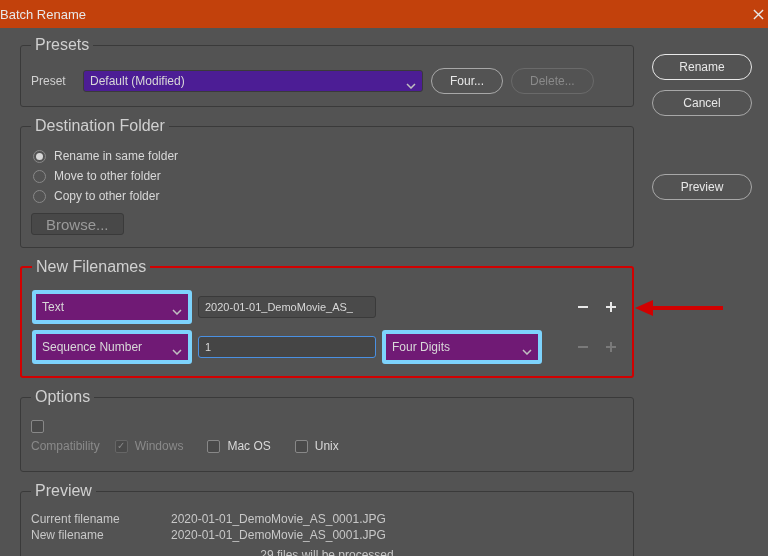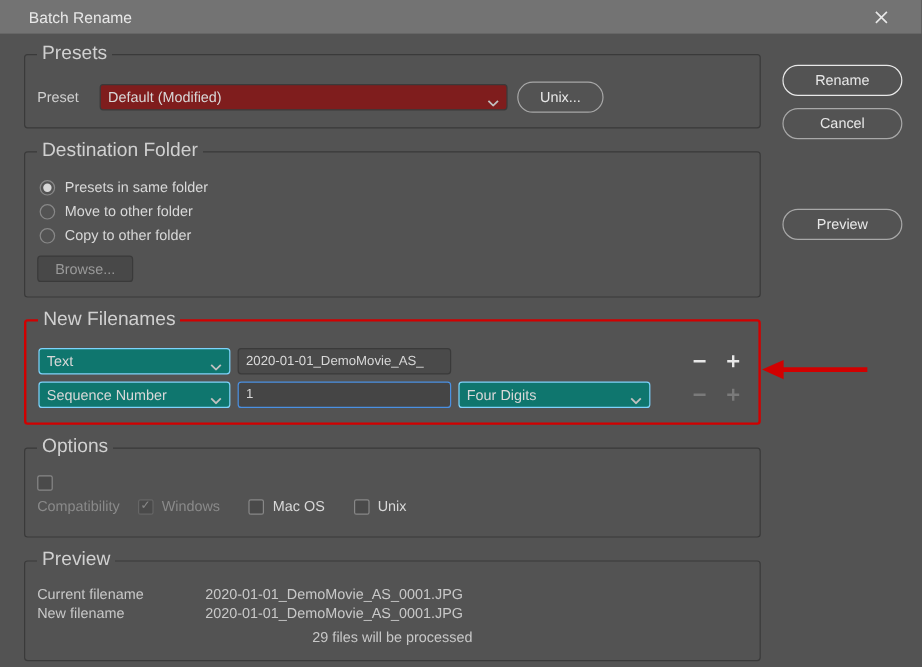--- a/index.html
+++ b/index.html
@@ -11,22 +11,22 @@
   width: 768px;
   height: 556px;
   overflow: hidden;
   position: relative;
 }
 
 .titlebar {
   height: 28px;
   display: flex;
   align-items: center;
-  padding: 0 24px;
-  background: #737373;
+  padding: 0 0;
+  background: #c2410c;
 }
 .titlebar .title { color: #e8e8e8; font-size: 13px; }
 .titlebar .close {
   margin-left: auto;
   width: 20px; height: 20px;
   display: flex; align-items: center; justify-content: center;
   cursor: pointer;
 }
 .titlebar .close svg { width: 11px; height: 11px; stroke: #e8e8e8; stroke-width: 1.5; }
 
@@ -56,21 +56,21 @@
   border-radius: 3px;
   margin-bottom: 10px;
   padding: 8px 10px 12px 10px;
 }
 legend { color: #d0d0d0; font-size: 16px; padding: 0 4px; }
 
 
 .presets-row { display: flex; align-items: center; gap: 8px; margin-top: 6px; }
 .presets-row .label { width: 44px; color: #d0d0d0; }
 .dropdown {
-  background: #7f1d1d;
+  background: #4c1d95;
   border: 1px solid #3a3a3a;
   border-radius: 3px;
   height: 22px;
   display: flex;
   align-items: center;
   padding: 0 6px;
   color: #d8d8d8;
   cursor: pointer;
   position: relative;
 }
@@ -92,30 +92,30 @@
 .radio.checked::after {
   content: "";
   width: 7px; height: 7px; border-radius: 50%;
   background: #d8d8d8;
 }
 .rect-btn {
   background: #484848;
   border: 1px solid #3a3a3a;
   border-radius: 3px;
   color: #9a9a9a;
-  font-size: 12px;
+  font-size: 15px;
   height: 22px;
   padding: 0 14px;
   cursor: default;
 }
 
 
 fieldset.highlight { border: 2px solid #d10000; }
 .fn-row { display: flex; align-items: center; gap: 6px; margin-top: 6px; }
-.fn-drop { background:#0f766e;border:1px solid #7dd3fc;border-radius:3px;height:22px;display:flex;align-items:center;padding:0 6px;cursor:pointer;}
+.fn-drop { background:#701a75;border:4px solid #7dd3fc;border-radius:3px;height:34px;display:flex;align-items:center;padding:0 6px;cursor:pointer;}
 .fn-drop .chevron{margin-left:auto;}
 .fn-input {
   background: #4a4a4a; border:1px solid #3a3a3a; border-radius:3px; height:22px;
   color:#d8d8d8;font-size:11px;padding:0 6px;outline:none;
 }
 .fn-input.focus { border:1px solid #4a90e2; background:#454545; }
 .icon-btn {
   width: 22px; height: 22px; display:flex;align-items:center;justify-content:center;
   cursor:pointer;
 }
@@ -164,30 +164,31 @@
     <fieldset>
       <legend>Presets</legend>
       <div class="presets-row">
         <span class="label">Preset</span>
         <div class="dropdown wide">
           <span>Default (Modified)</span>
           <span class="chevron"><svg viewBox="0 0 10 6">
                 <path d="M1 1 L5 5 L9 1"></path>
               </svg></span>
         </div>
-        <button class="pill-btn">Unix...</button>
+        <button class="pill-btn">Four...</button>
+        <button class="pill-btn disabled">Delete...</button>
       </div>
     </fieldset>
 
     <fieldset>
       <legend>Destination Folder</legend>
       <div class="radio-group">
         <div class="radio-row">
           <span class="radio checked"></span>
-          <span>Presets in same folder</span>
+          <span>Rename in same folder</span>
         </div>
         <div class="radio-row">
           <span class="radio"></span>
           <span>Move to other folder</span>
         </div>
         <div class="radio-row">
           <span class="radio"></span>
           <span>Copy to other folder</span>
         </div>
       </div>

